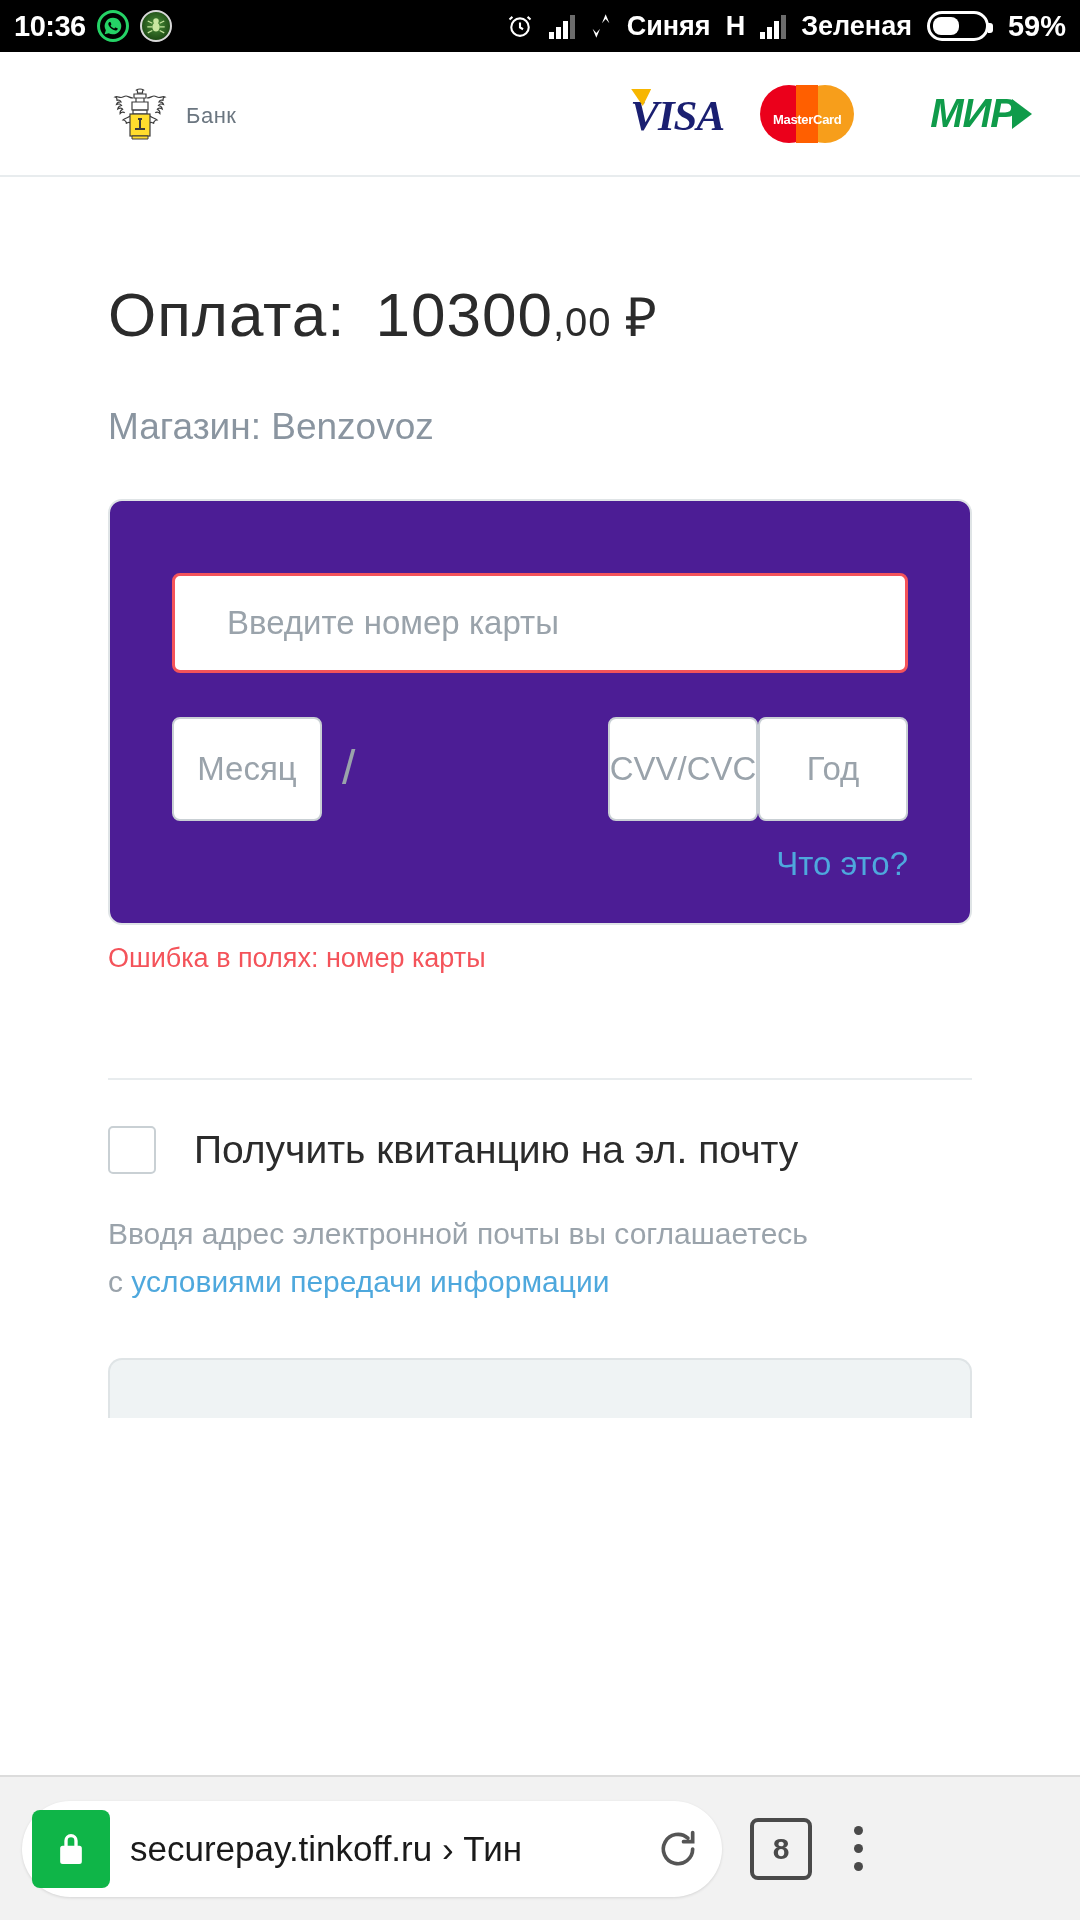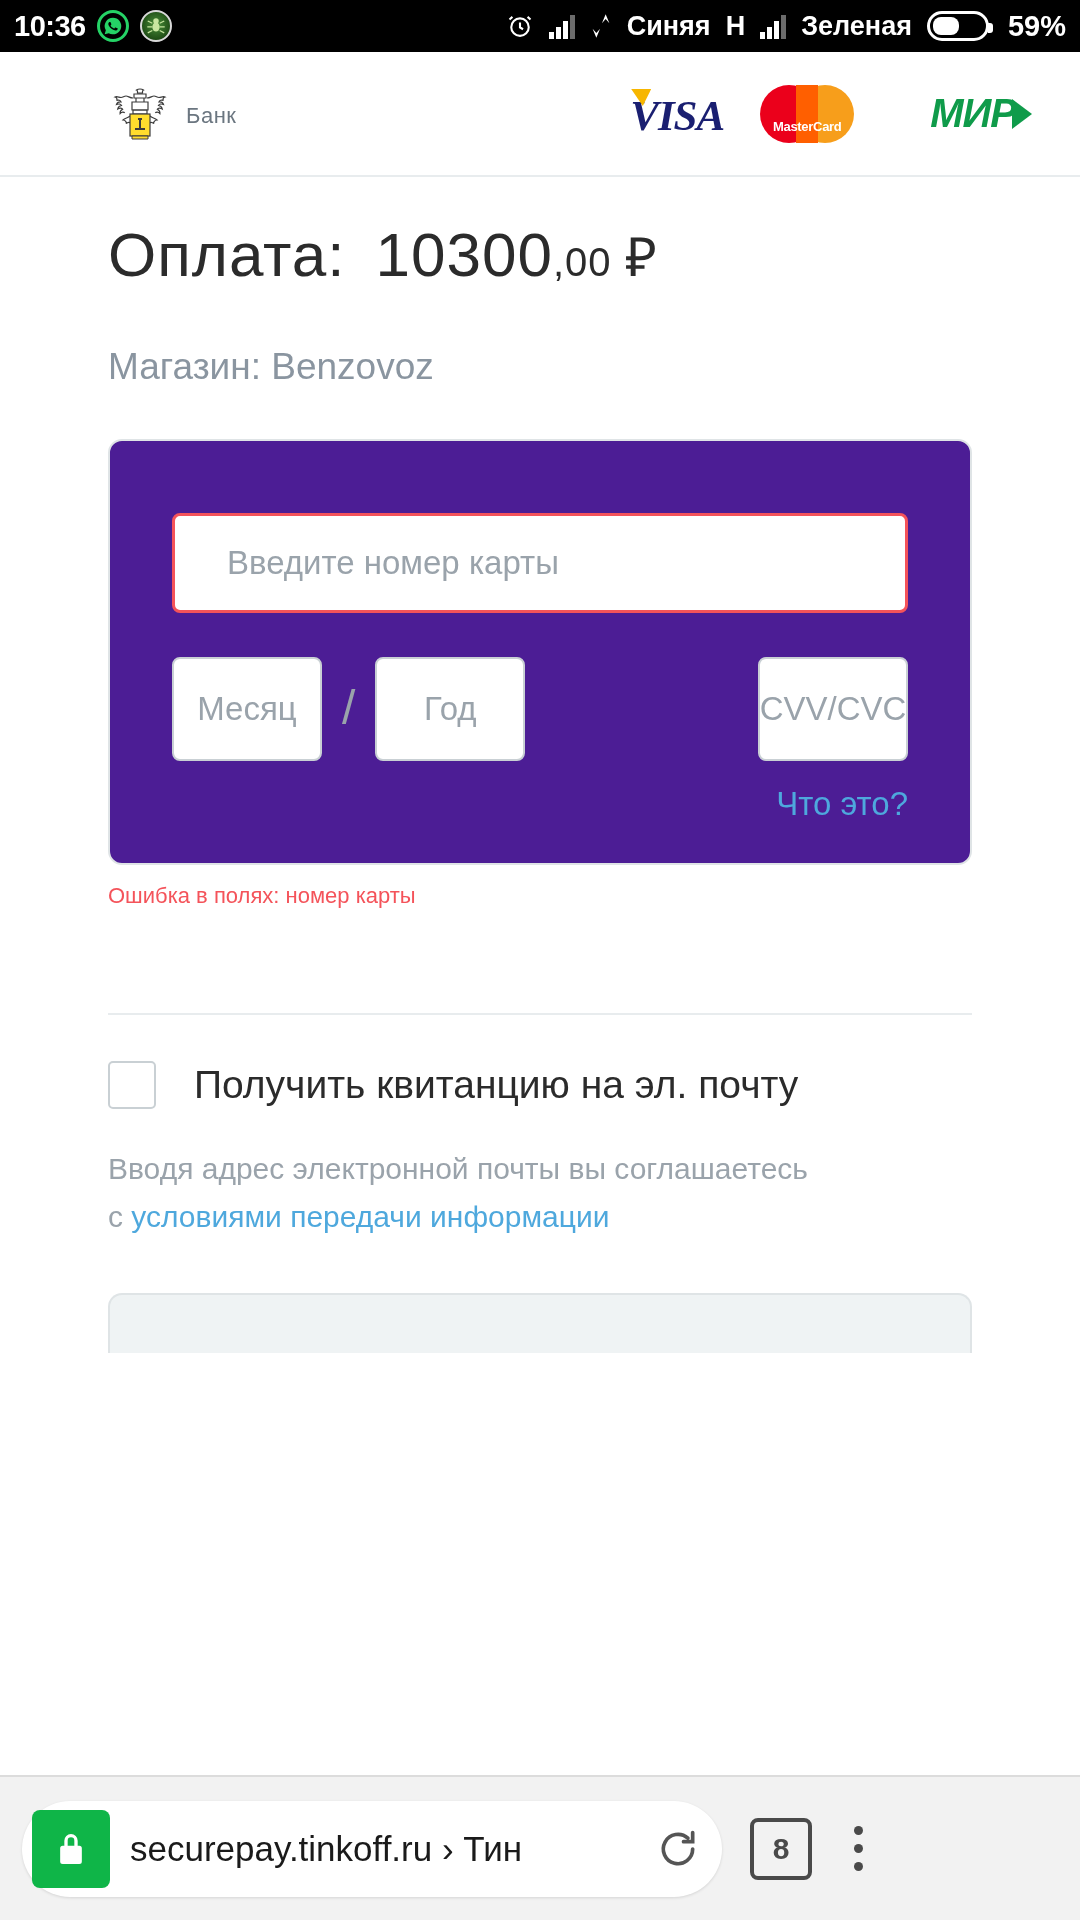--- a/index.html
+++ b/index.html
@@ -96,21 +96,21 @@
   .mc-logo .c1, .mc-logo .c2 {
     position: absolute; top: 0; width: 58px; height: 58px; border-radius: 50%;
   }
   .mc-logo .c1 { left: 0; background: #eb001b; }
   .mc-logo .c2 { right: 0; background: #f79e1b; }
   .mc-logo .ov {
     position: absolute; left: 36px; top: 0; width: 22px; height: 58px;
     background: #ff5f00; border-radius: 0;
   }
   .mc-logo .mc-word {
-    position: absolute; left: 0; right: 0; bottom: 9px;
+    position: absolute; left: 0; right: 0; bottom: 16px;
     text-align: center; font-size: 13px; font-weight: bold;
     color: #ffffff; letter-spacing: -0.3px; z-index: 3;
   }
   .mir-logo { display: flex; align-items: center; margin-left: 40px; }
   .mir-logo .mir-text {
     font-size: 40px; font-weight: bold; color: #0f9b4a;
     font-style: italic; letter-spacing: -1px;
   }
   .mir-logo .mir-arrow {
     width: 0; height: 0; margin-left: -4px;
@@ -120,21 +120,21 @@
   }
 
   
   .content { padding: 0 108px; }
 
   .amount-line {
     font-size: 62px;
     font-weight: 300;
     color: #2b2b2b;
     letter-spacing: 1px;
-    margin-top: 41px;
+    margin-top: 101px;
     display: flex;
     align-items: baseline;
   }
   .amount-label { margin-right: 30px; }
   .amount-int { }
   .amount-frac { font-size: 40px; }
   .amount-cur { font-size: 54px; margin-left: 14px; }
 
   .meta {
     margin-top: 46px;
@@ -183,21 +183,21 @@
 
   .what-link {
     text-align: right;
     margin-top: 24px;
     font-size: 33px;
     color: #4ea8dd;
   }
 
   .error-msg {
     margin-top: 18px;
-    font-size: 22px;
+    font-size: 27px;
     color: #f4535a;
   }
 
   
   .divider { border-top: 2px solid #e8ecee; margin-top: 104px; }
 
   .receipt-row {
     display: flex;
     align-items: center;
     gap: 38px;
@@ -405,25 +405,25 @@
   <div class="card-panel">
     <div class="field field-cardnum">
       <span>Введите номер карты</span>
     </div>
 
     <div class="exp-row">
       <div class="field field-month">
         <span>Месяц</span>
       </div>
       <span class="slash">/</span>
+      <div class="field field-cvv">
+        <span>CVV/CVC</span>
+      </div>
       <div class="field field-year">
         <span>Год</span>
-      </div>
-      <div class="field field-cvv">
-        <span>CVV/CVC</span>
       </div>
     </div>
 
     <div class="what-link">Что это?</div>
   </div>
 
   <div class="error-msg">Ошибка в полях: номер карты</div>
 
   <div class="divider"></div>
 

